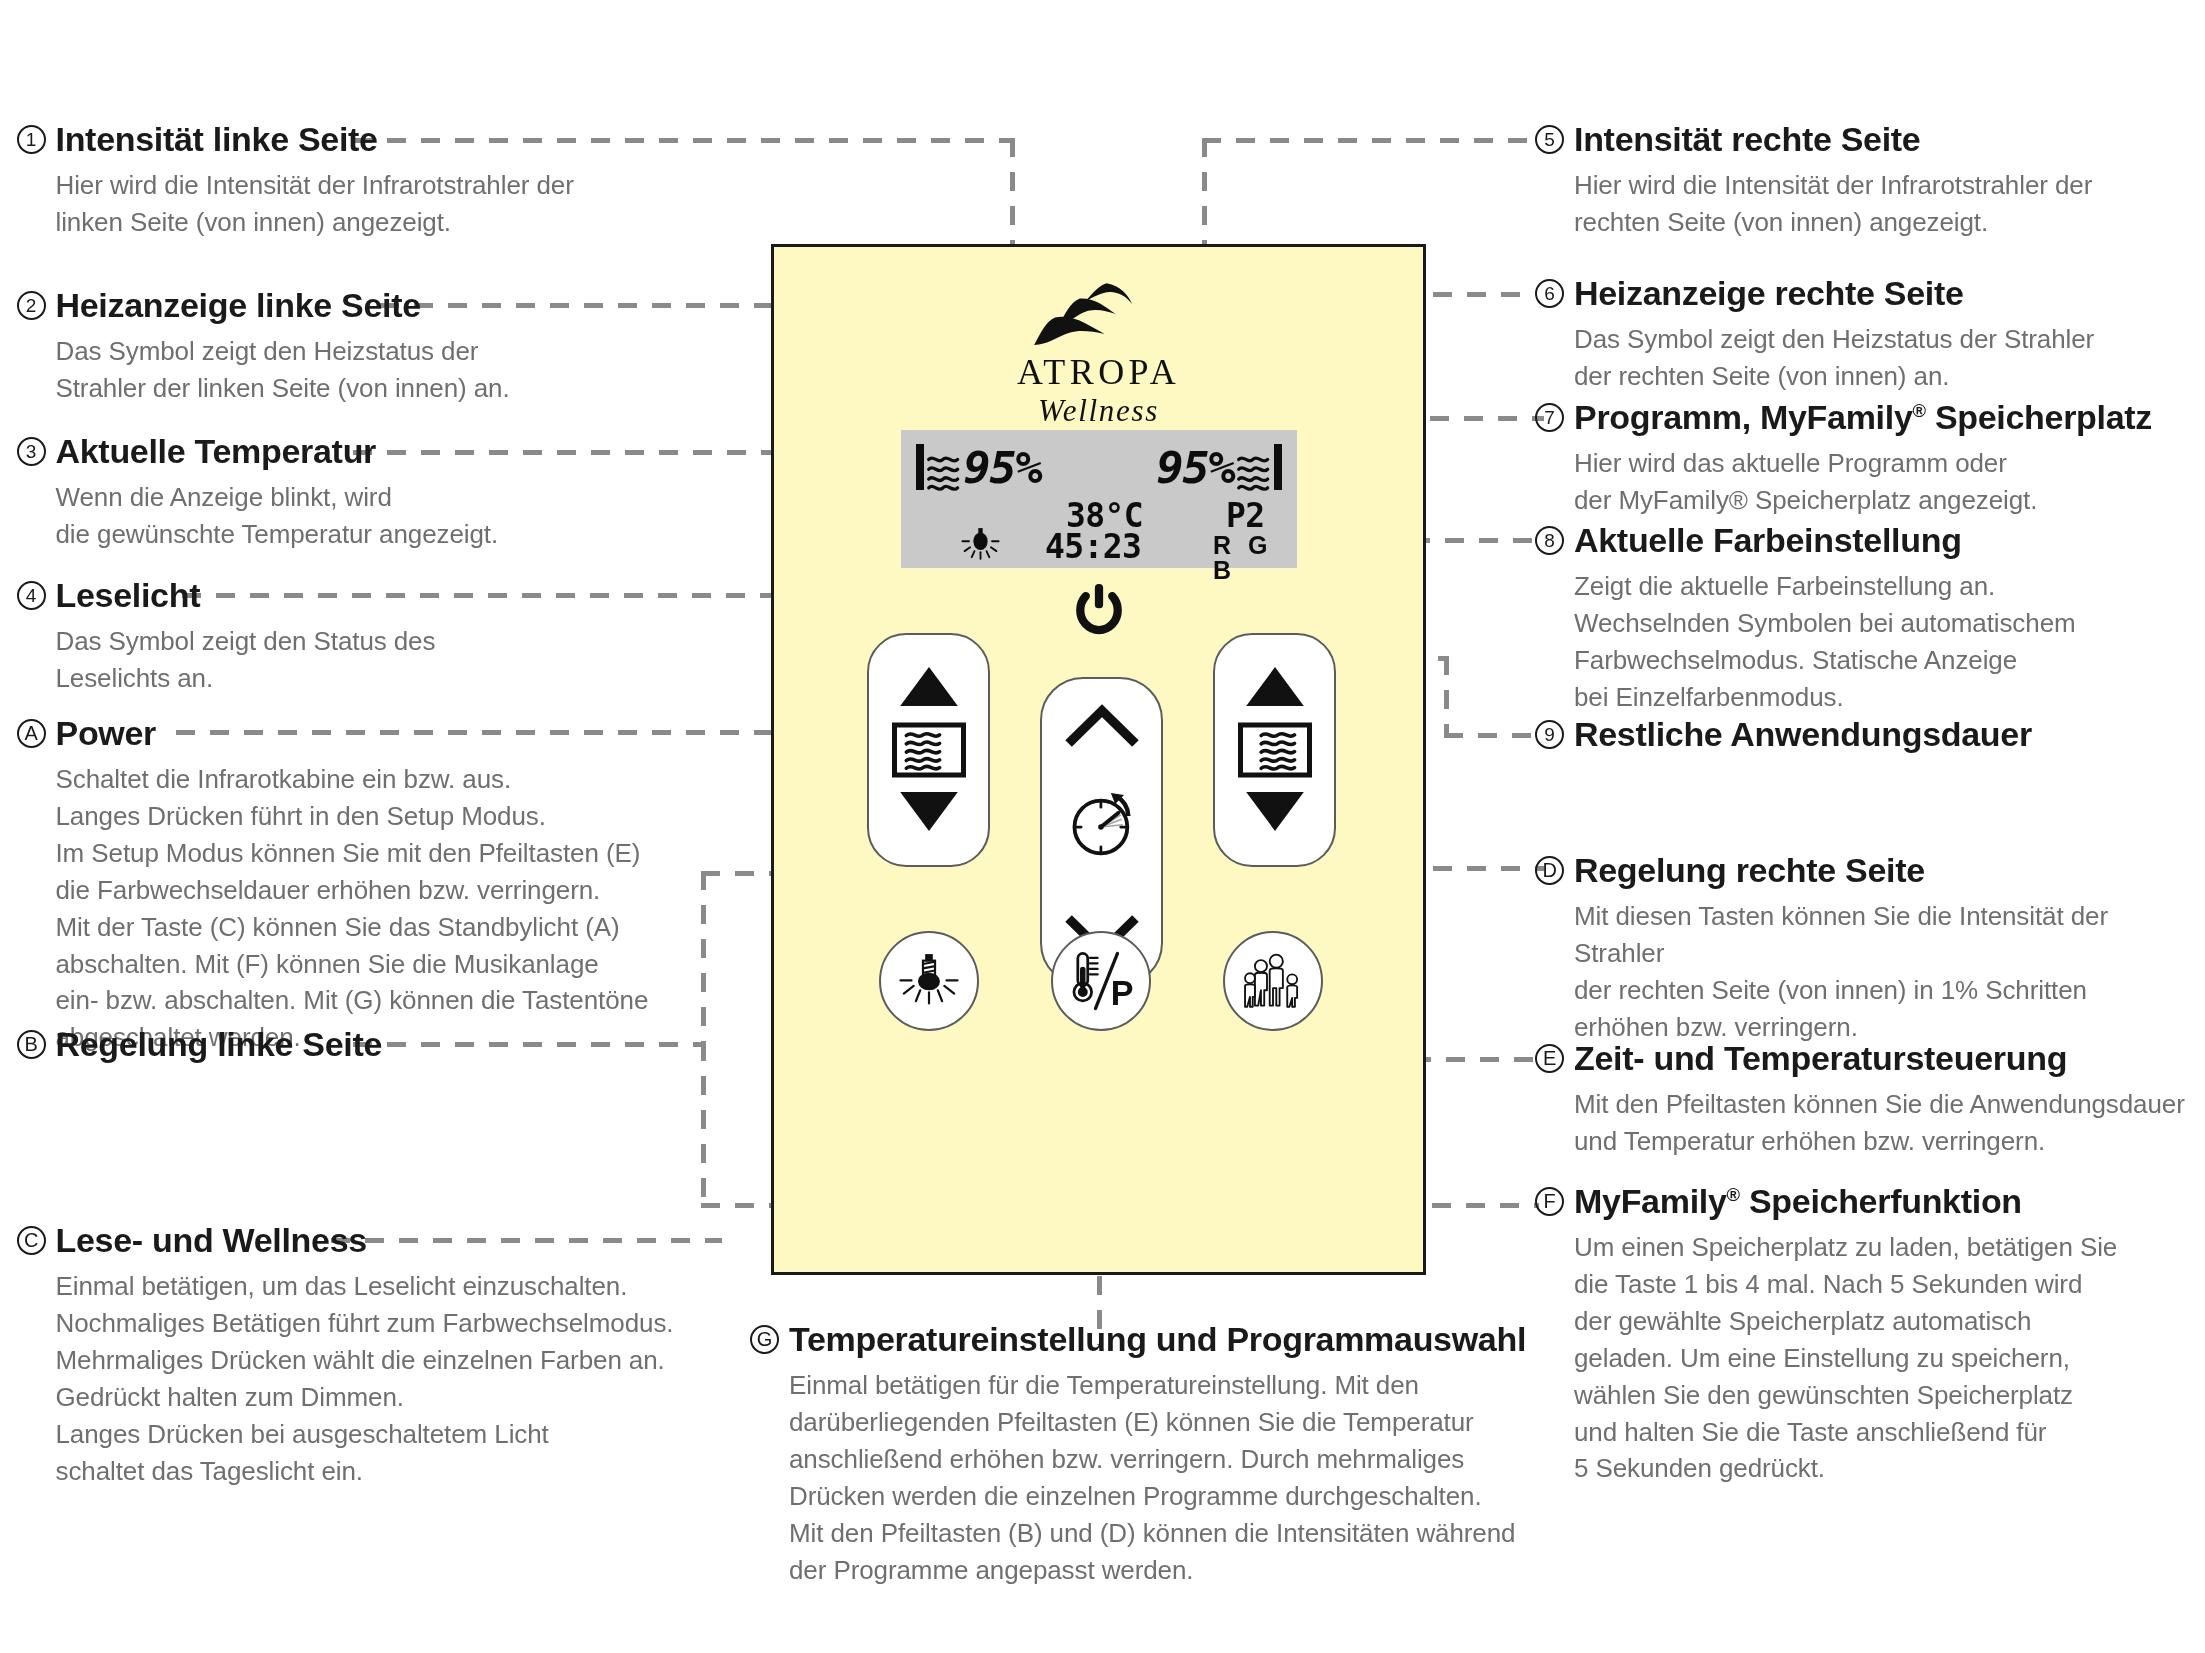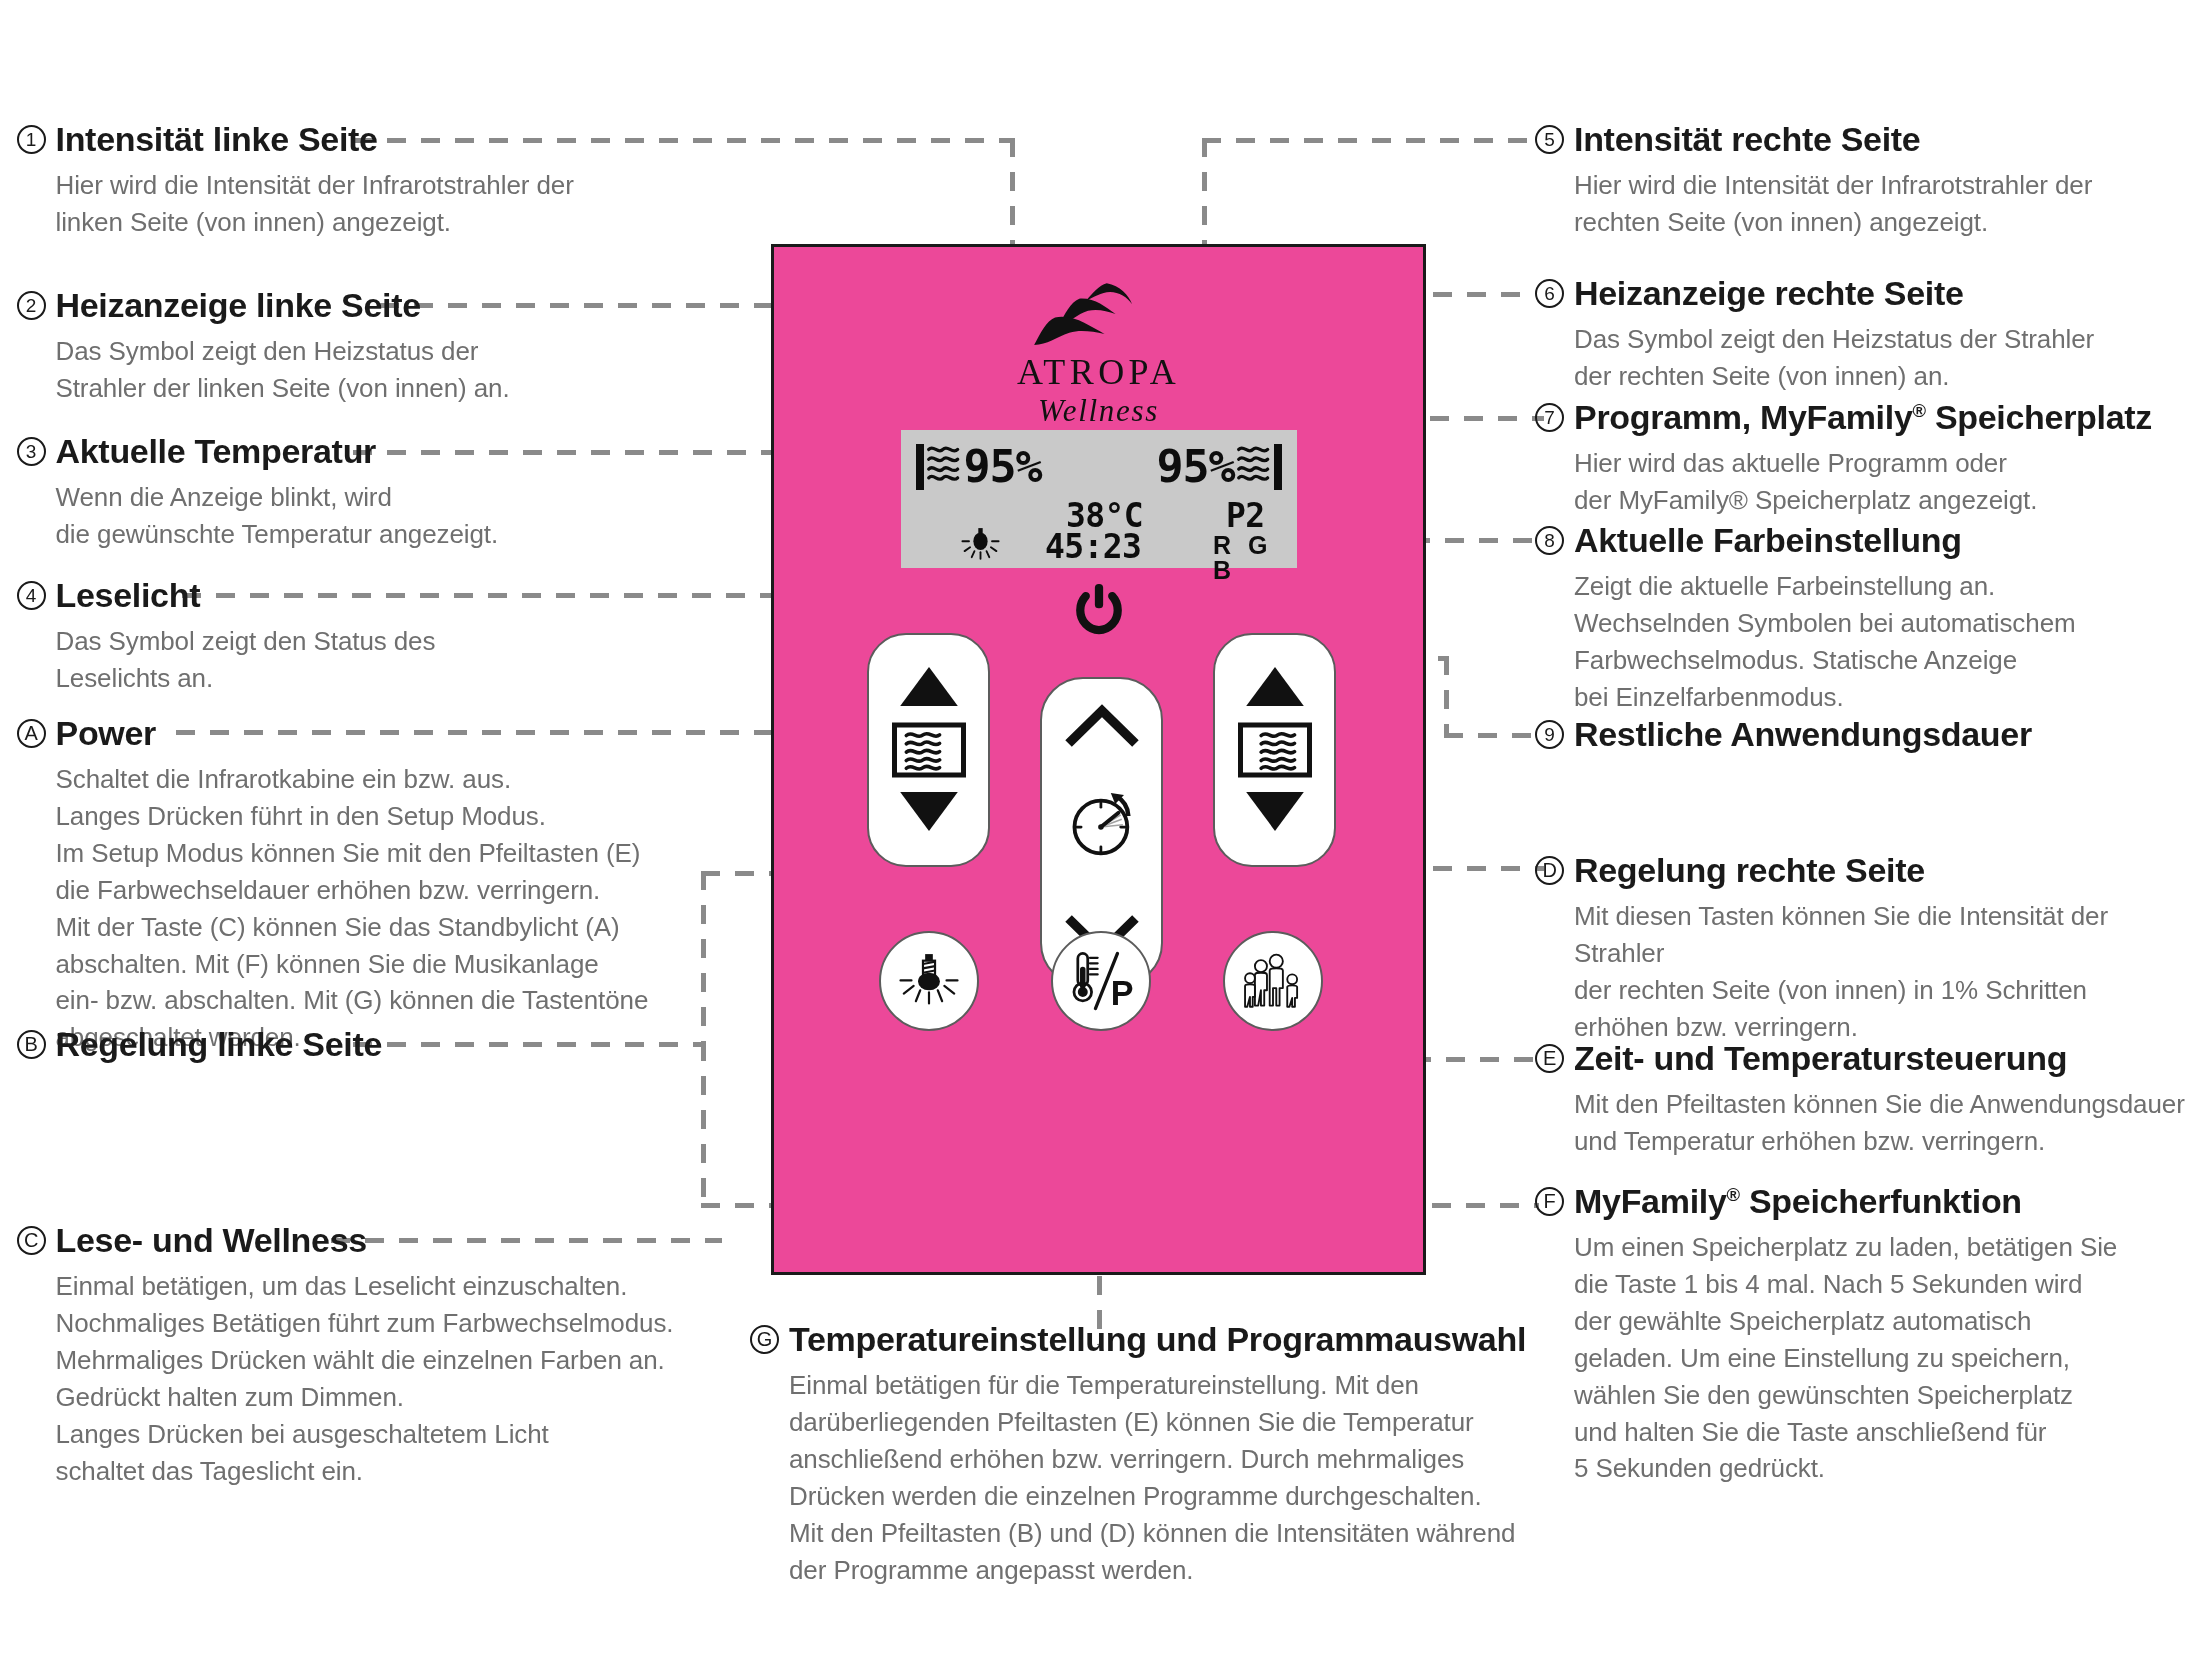--- a/index.html
+++ b/index.html
@@ -35,37 +35,37 @@
 
   
   .dash-h{position:absolute;height:5px;
     background:repeating-linear-gradient(to right,#8a8a8a 0 19px,transparent 19px 34px);}
   .dash-v{position:absolute;width:5px;
     background:repeating-linear-gradient(to bottom,#8a8a8a 0 19px,transparent 19px 34px);}
 
   
   #panel{
     position:absolute;left:771px;top:244px;width:655px;height:1031px;
-    border:3.9px solid #1a1a1a;background:#ec4899;box-sizing:border-box;
+    border:3.9px solid #1a1a1a;background:#fef9c3;box-sizing:border-box;
   }
   
   #logo{position:absolute;left:0;top:33px;width:100%;text-align:center;}
   #logo svg{display:block;margin:0 auto;}
   .logo-word{font-family:"Liberation Serif",serif;font-size:36px;letter-spacing:4.4px;color:#111;line-height:1;margin-top:7.7px;}
   .logo-sub{font-family:"Liberation Serif",serif;font-size:31px;letter-spacing:1.7px;color:#111;line-height:1;margin-top:5.5px;font-style:italic;}
 
   
   #lcd{
     position:absolute;left:127px;top:183px;width:396px;height:138px;
     background:#c9c9c9;color:#0d0d0d;box-sizing:border-box;
   }
   .lcd-row1{position:absolute;left:0;top:10px;width:100%;height:53px;
     display:flex;align-items:center;justify-content:space-between;padding:0 15.4px;box-sizing:border-box;}
   .pct{font-family:"DejaVu Sans Mono",monospace;font-size:45px;font-weight:700;letter-spacing:-1.1px;line-height:1;}
-  .seg-group{display:flex;align-items:flex-start;gap:3px;}
+  .seg-group{display:flex;align-items:flex-end;gap:3px;font-style:italic;}
   .bar{width:7.2px;height:46px;background:#0d0d0d;}
   .waves{display:flex;flex-direction:column;justify-content:center;gap:1.7px;width:34px;}
   .waves svg{display:block;}
   .lcd-row2{position:absolute;left:0;top:69px;width:100%;height:35px;}
   .lcd-row3{position:absolute;left:0;top:100px;width:100%;height:35px;}
   .temp{position:absolute;left:165px;top:0;font-family:"DejaVu Sans Mono",monospace;font-size:33px;font-weight:700;letter-spacing:-0.6px;line-height:1;}
   .prog{position:absolute;left:325px;top:0;font-family:"DejaVu Sans Mono",monospace;font-size:33px;font-weight:700;letter-spacing:-0.6px;line-height:1;}
   .timeval{position:absolute;left:144px;top:0;font-family:"DejaVu Sans Mono",monospace;font-size:33px;font-weight:700;letter-spacing:-0.6px;line-height:1;}
   .rgb{position:absolute;left:312px;top:3.3px;font-size:25px;font-weight:700;letter-spacing:5px;line-height:1;}
   .lamp{position:absolute;left:60px;top:-3.3px;}

